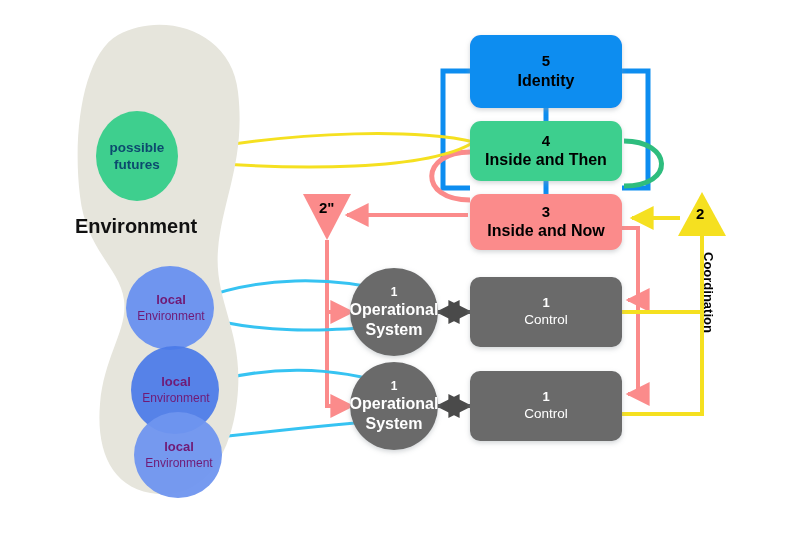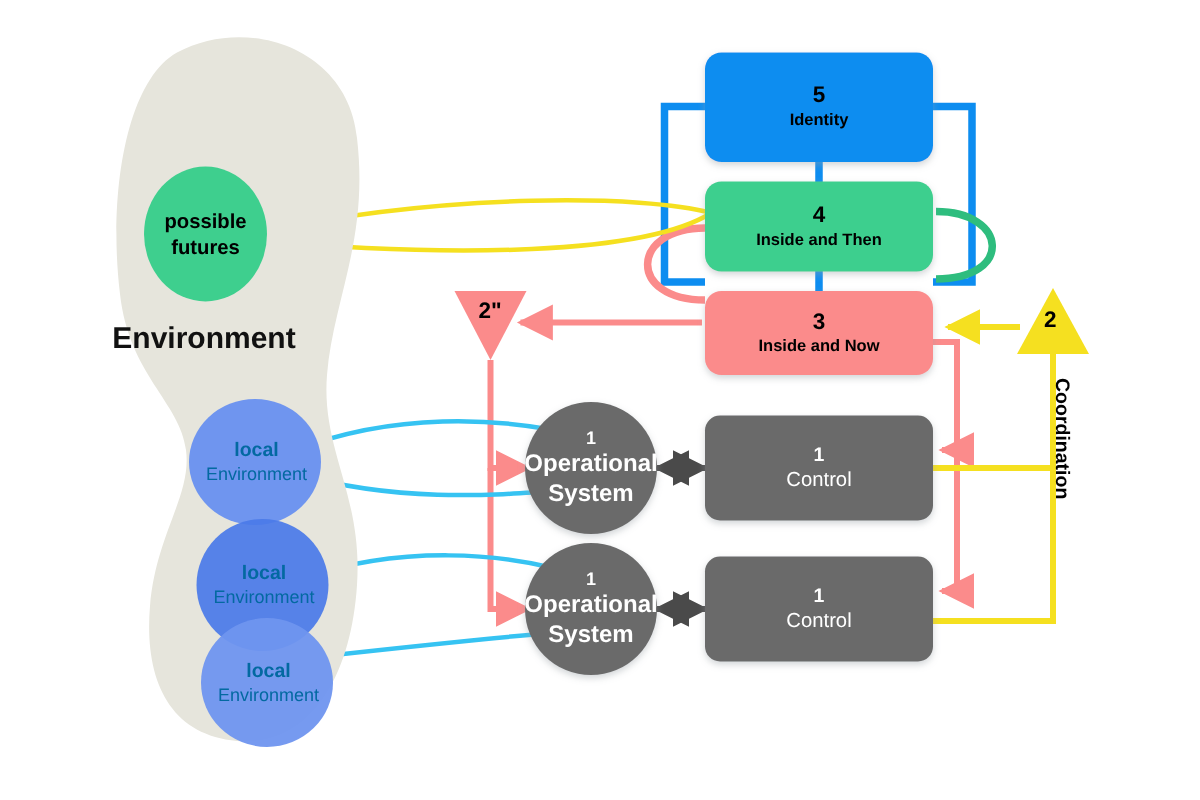--- a/index.html
+++ b/index.html
@@ -34,41 +34,41 @@
     justify-content: center;
     text-align: center;
     pointer-events: none;
     line-height: 1.25;
   }
   .sys-box-label {
     color: #000000;
     font-weight: bold;
   }
   .sys-num { font-size: 15px; font-weight: bold; }
-  .sys-name { font-size: 11px; font-weight: bold; }
+  .sys-name { font-size: 16px; font-weight: bold; }
 
   .grey-label { color: #ffffff; }
   .grey-num { font-size: 13px; font-weight: bold; }
   .grey-name { font-size: 13.5px; font-weight: normal; }
 
   .circle-label { color: #ffffff; }
   .circle-num { font-size: 12px; font-weight: bold; }
   .circle-name { font-size: 16px; font-weight: bold; }
 
   .env-main-label {
     color: #111111;
     font-size: 20px;
     font-weight: bold;
   }
   .pf-label {
-    color: #000000;
+    color: #0c4a6e;
     font-size: 13.5px;
     font-weight: bold;
   }
-  .localenv-label { color: #0369a1; }
+  .localenv-label { color: #701a75; }
   .localenv-l1 { font-size: 13px; font-weight: bold; }
   .localenv-l2 { font-size: 12px; font-weight: normal; }
 
   .tri-label {
     position: absolute;
     z-index: 3;
     color: #000000;
     font-weight: bold;
     font-size: 15px;
     pointer-events: none;

